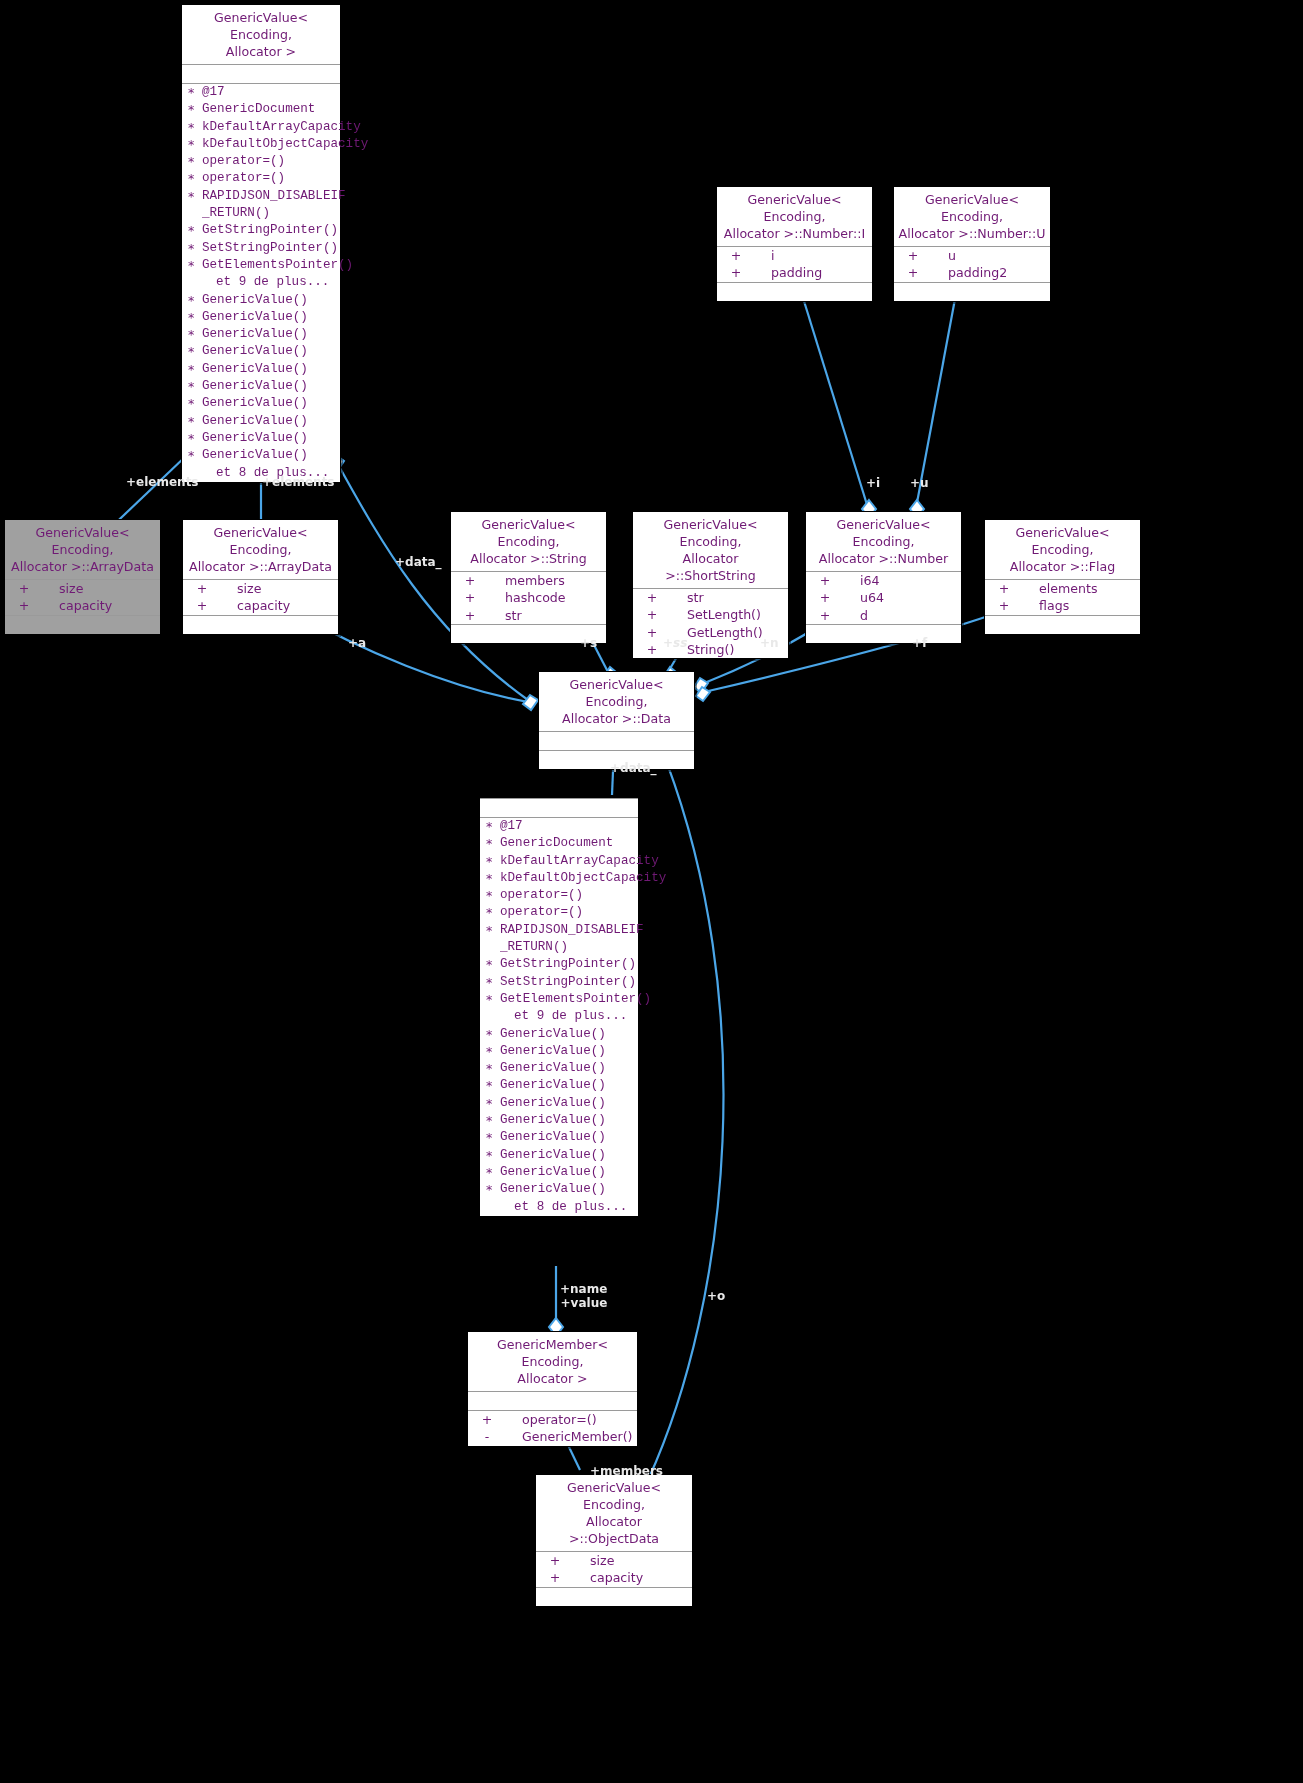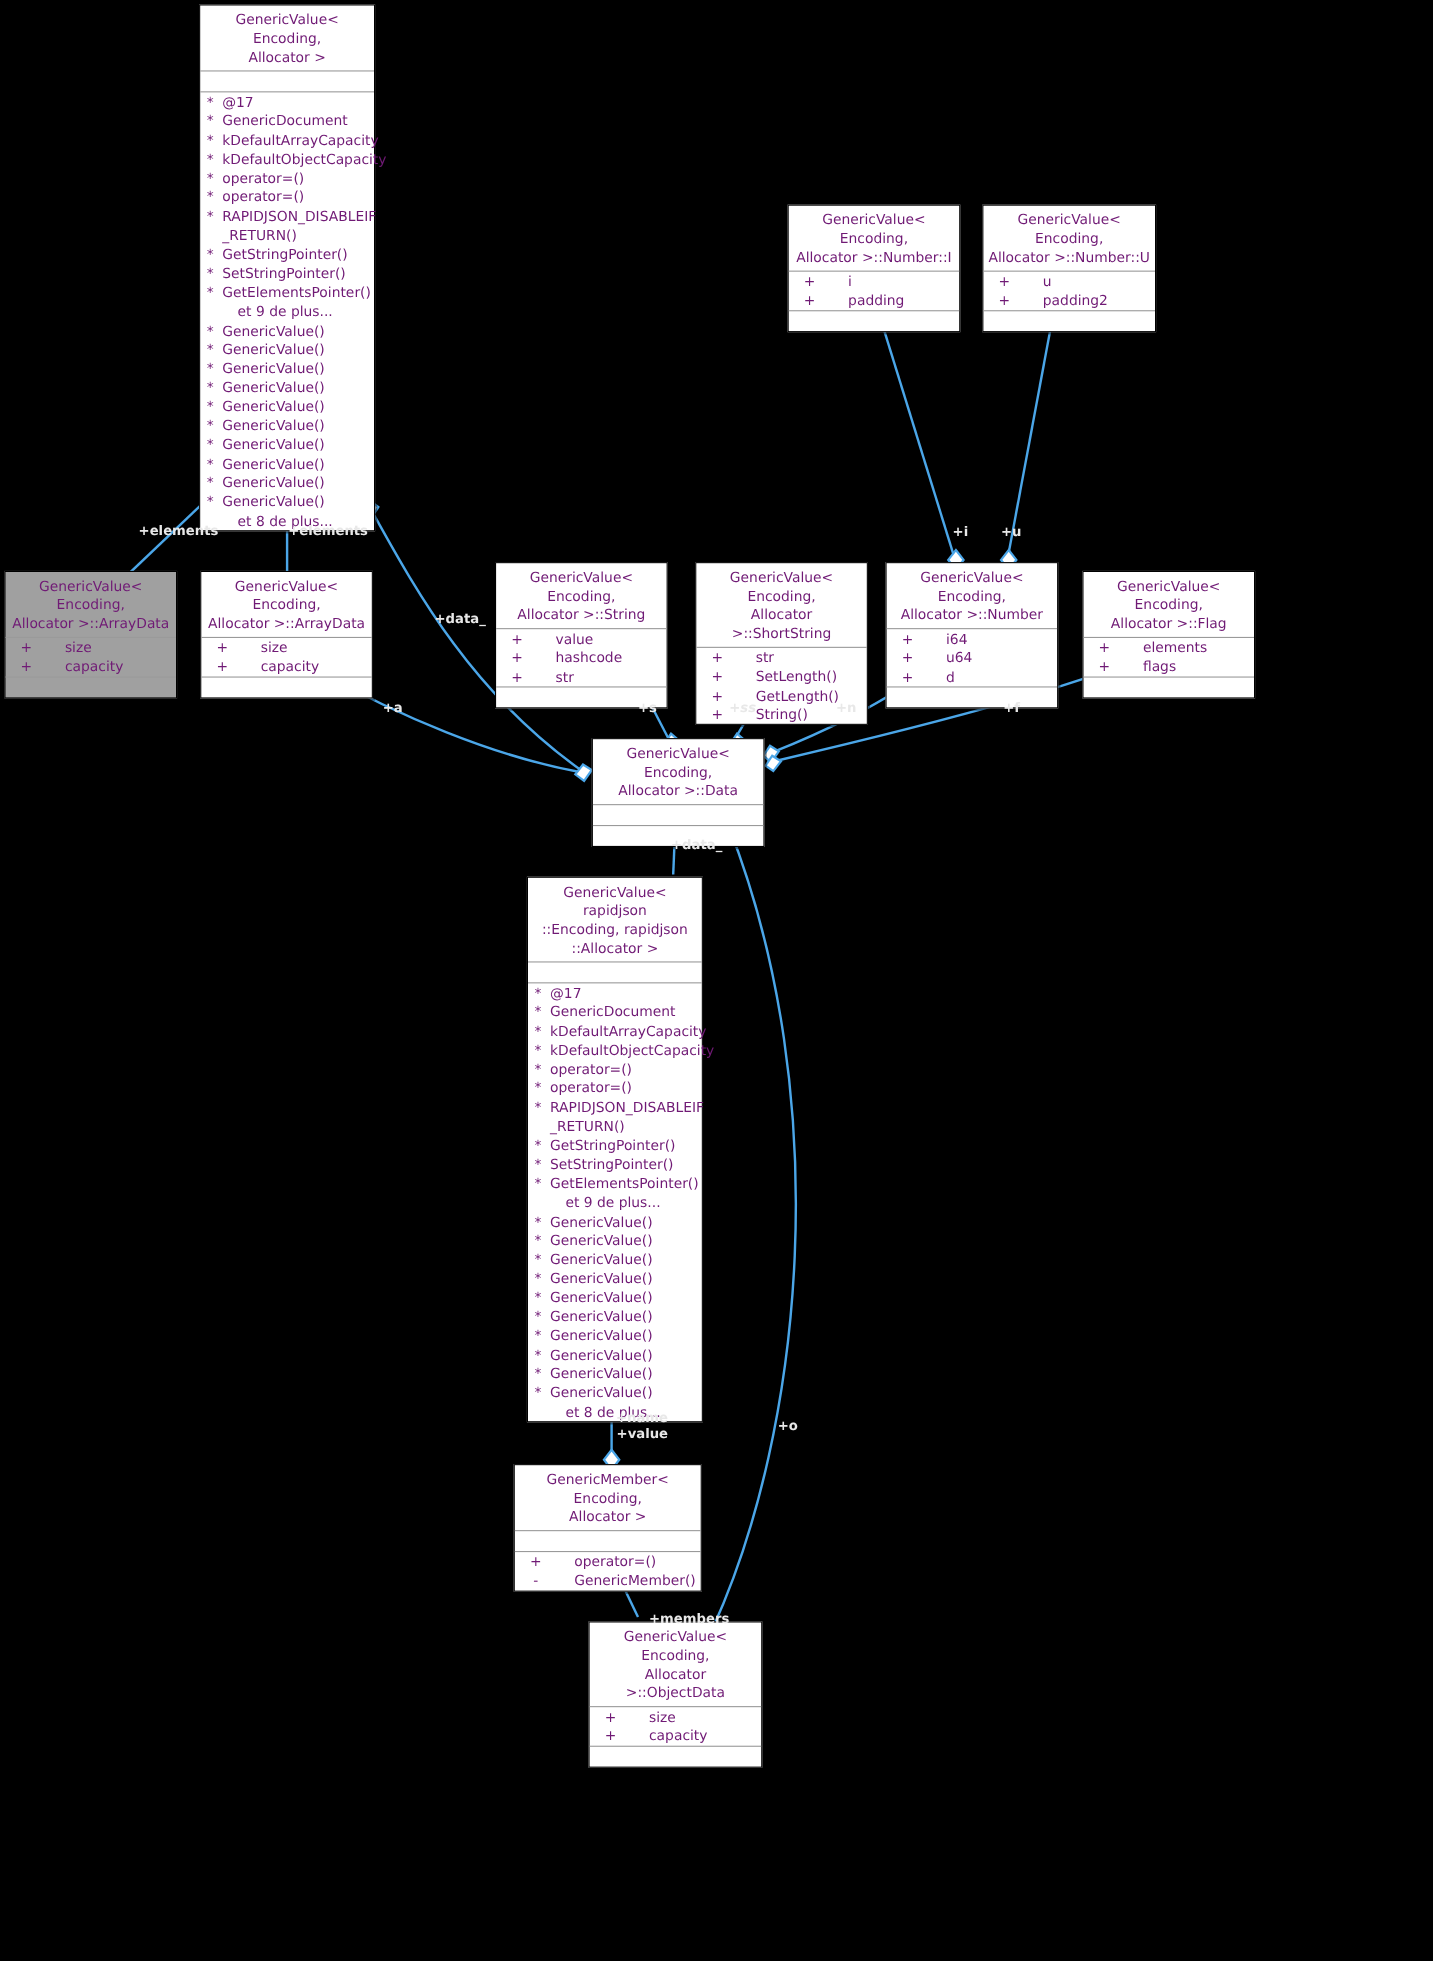--- a/index.html
+++ b/index.html
@@ -74,21 +74,21 @@
   }
   
   .row.attr .vis { width: 36px; }
   .row.attr .mname { text-align: left; padding-left: 18px; }
 
   
   .row.list {
     padding-left: 6px;
   }
   .row.list .vis { width: 14px; flex: 0 0 14px; text-align: left; }
-  .row.list .mname { text-align: left; }
+  .row.list .mname { text-align: left; font-family: Liberation Mono, monospace; }
   .row.note {
     padding-left: 20px;
     align-items: center;
   }
 
   .edge-label {
     position: absolute;
     color: #e8e8e8;
     font-size: 12px;
     font-weight: bold;
@@ -230,21 +230,21 @@
       </div>
     <div class="cls-sep"></div>
     <div class="cls-section blank"></div>
   </div>
 
   <div class="uml-class" style="left:450px; top:511px; width:157px;">
     <div class="cls-title">GenericValue&lt; Encoding,
 Allocator &gt;::String</div>
     <div class="cls-sep"></div>
     <div class="cls-section">
-        <div class="row attr"><span class="vis">+</span><span class="mname">value</span></div>
+        <div class="row attr"><span class="vis">+</span><span class="mname">members</span></div>
         <div class="row attr"><span class="vis">+</span><span class="mname">hashcode</span></div>
         <div class="row attr"><span class="vis">+</span><span class="mname">str</span></div>
       </div>
     <div class="cls-sep"></div>
     <div class="cls-section blank"></div>
   </div>
 
   <div class="uml-class" style="left:632px; top:511px; width:157px;">
     <div class="cls-title">GenericValue&lt; Encoding,
 Allocator &gt;::ShortString</div>
@@ -285,23 +285,20 @@
   <div class="uml-class" style="left:538px; top:671px; width:157px;">
     <div class="cls-title">GenericValue&lt; Encoding,
 Allocator &gt;::Data</div>
     <div class="cls-sep"></div>
     <div class="cls-section blank"></div>
     <div class="cls-sep"></div>
     <div class="cls-section blank"></div>
   </div>
 
   <div class="uml-class" style="left:479px; top:797px; width:160px;">
-    <div class="cls-title">GenericValue&lt; rapidjson
-::Encoding, rapidjson
-::Allocator &gt;</div>
     <div class="cls-sep"></div>
     <div class="cls-section blank"></div>
     <div class="cls-sep"></div>
     <div class="cls-section">
         <div class="row list"><span class="vis">*</span><span class="mname">@17</span></div>
         <div class="row list"><span class="vis">*</span><span class="mname">GenericDocument</span></div>
         <div class="row list"><span class="vis">*</span><span class="mname">kDefaultArrayCapacity</span></div>
         <div class="row list"><span class="vis">*</span><span class="mname">kDefaultObjectCapacity</span></div>
         <div class="row list"><span class="vis">*</span><span class="mname">operator=()</span></div>
         <div class="row list"><span class="vis">*</span><span class="mname">operator=()</span></div>

